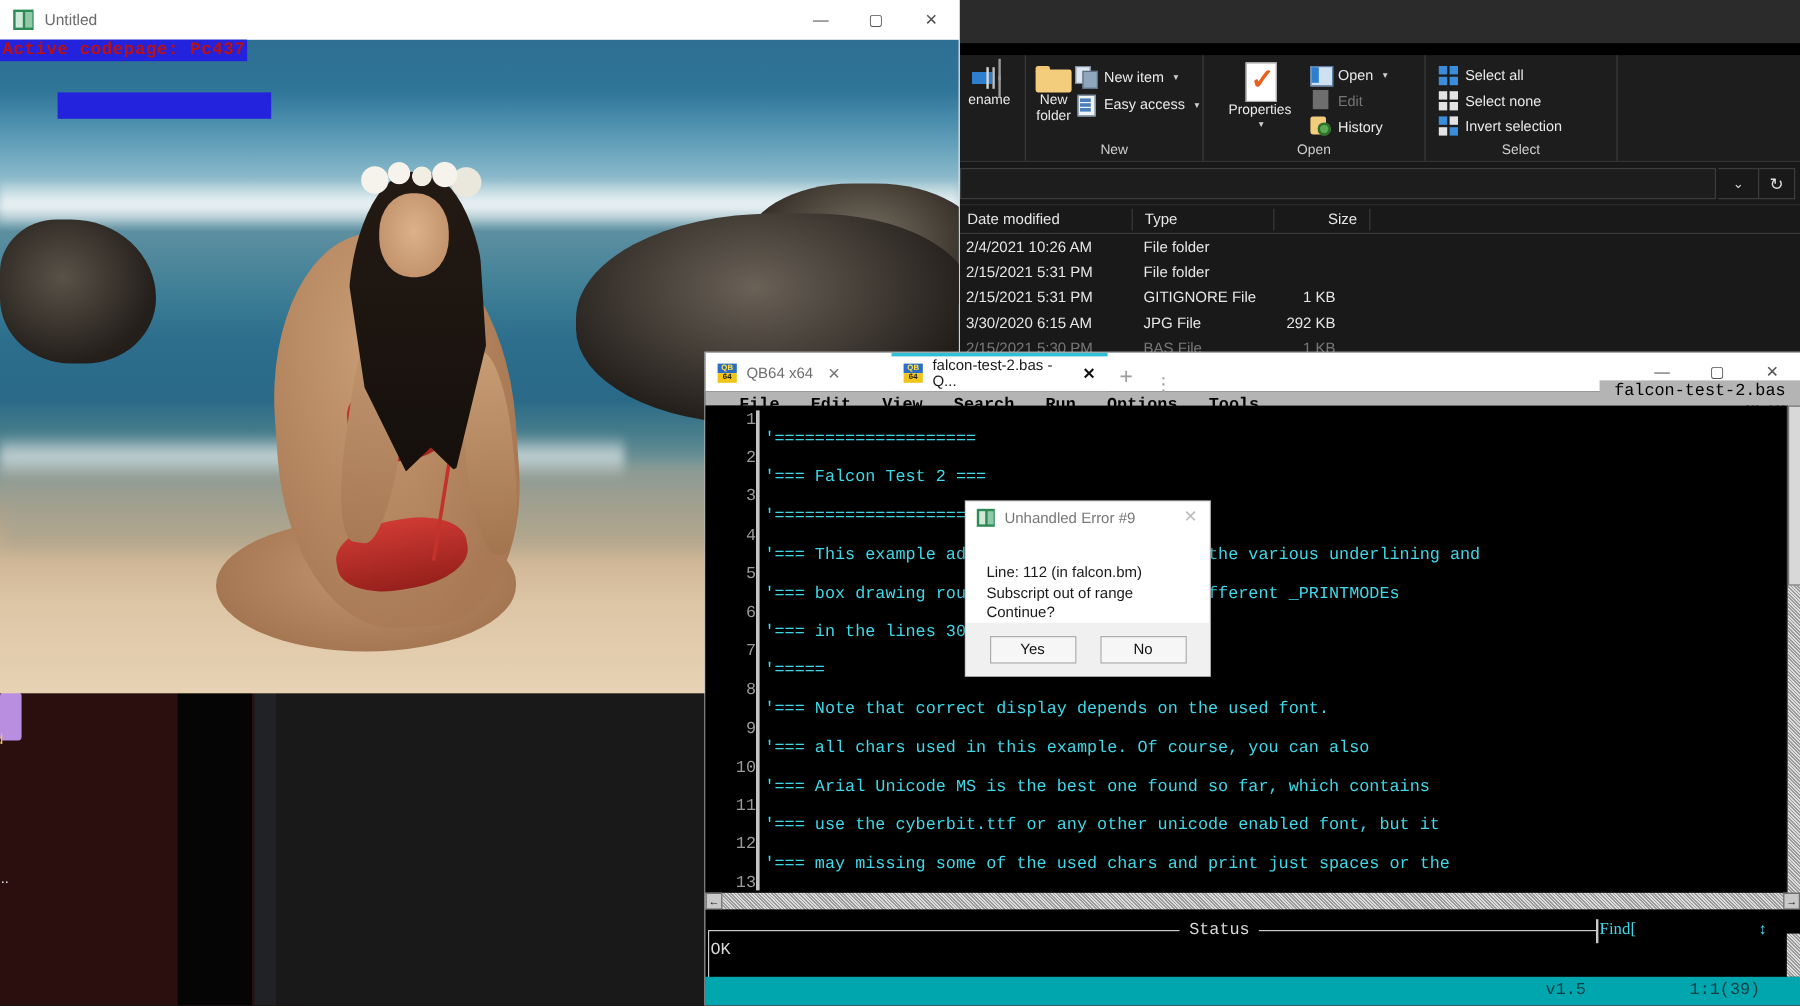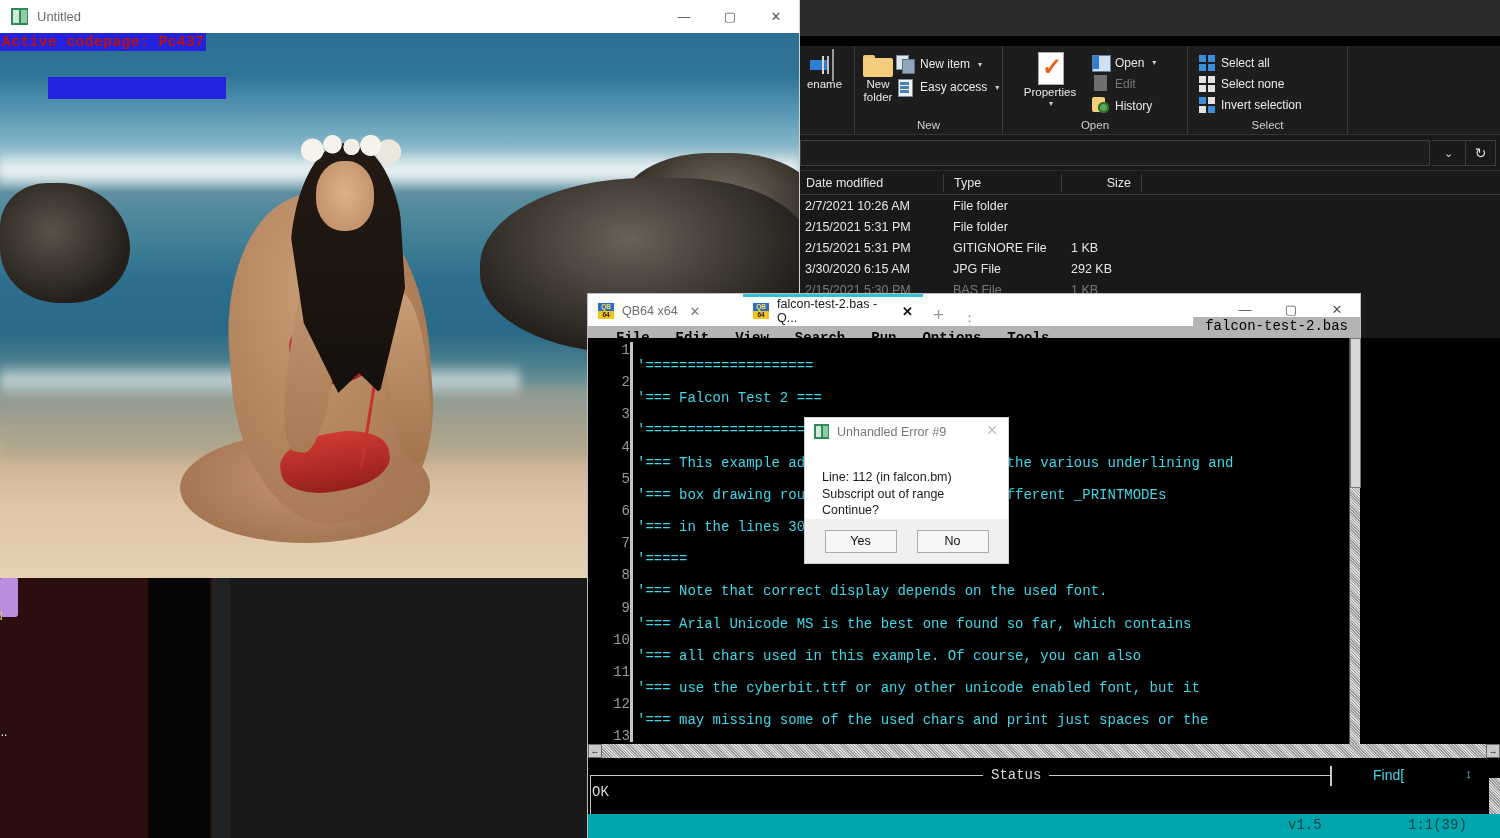--- a/index.html
+++ b/index.html
@@ -96,21 +96,21 @@
 
   
   .exp-list { position:absolute; left:565px; top:171px; width:705px; height:125px; }
   .col-head { display:flex; height:24px; align-items:center; border-bottom:1px solid #3a3a3a;
               font-size:12.5px; color:#e6e6e6;}
   .col-head div { padding-left:10px; border-left:1px solid #3a3a3a; height:18px; line-height:18px;}
   .c-date{width:148px;} .c-type{width:118px;} .c-size{width:80px; text-align:right; padding-right:10px;}
   .c-end{width:30px;}
   .row { display:flex; height:21px; align-items:center; font-size:12.5px; color:#e6e6e6;}
   .row div{ padding-left:10px;}
-  .row .c-size{ text-align:left; padding-right:28px;}
+  .row .c-size{ text-align:right; padding-right:28px;}
   .row.cut { opacity:.45; }
 
   
   .nav-pane { position:absolute; left:400px; top:578px; width:190px; height:260px;
               background:#1a1a1a; }
   .nav-item { display:flex; align-items:center; gap:7px; font-size:13px; color:#f0f0f0;
               height:26px; white-space:nowrap; overflow:hidden;}
   .nav-ic { width:17px; height:15px; position:relative; flex:0 0 auto;}
   .ic-pc::before{content:"";position:absolute;left:1px;top:0;width:15px;height:11px;background:#60a5dd;border:1px solid #3f7cab;}
   .ic-pc::after{content:"";position:absolute;left:4px;top:11px;width:9px;height:3px;background:#8fc2e8;}
@@ -203,21 +203,21 @@
             background:linear-gradient(#c79d75,#a3754f); border-radius:45%;
             transform:rotate(-6deg);}
 
   
   .cp-text { position:absolute; left:0; top:33px; background:#2323dd; color:#bb1111;
              font-family:"Liberation Mono", monospace; font-size:14.5px; font-weight:bold;
              letter-spacing:.5px; padding:1px 2px; white-space:pre; }
   .blue-bar { position:absolute; left:48px; top:77px; width:178px; height:22px; background:#2323dd; }
 
   
-  .qb64 { position:absolute; left:588px; top:294px; width:772px; height:544px;
+  .qb64 { position:absolute; left:588px; top:294px; width:912px; height:544px;
           background:#000; box-shadow:0 0 0 1px #bdbdbd; }
   .qb-tabs { height:32px; background:#fff; display:flex; align-items:flex-end; position:relative; }
   .qb-tab { display:flex; align-items:center; height:30px; padding:0 10px; gap:8px;
             font-size:12.5px; color:#6e6e6e; position:relative; }
   .qb-tab.active { color:#1a1a1a; background:#fff; }
   .qb-tab.active::before{content:"";position:absolute;left:0;right:0;top:-2px;height:3px;background:#2fc0d6;}
   .qb-ico { width:16px; height:16px; position:relative; flex:0 0 auto; }
   .qb-ico::before{content:"QB";position:absolute;left:0;top:0;width:16px;height:8px;background:#2b6cc4;
                   color:#ffe14d;font-size:6.5px;font-weight:bold;text-align:center;line-height:8px;font-family:"Liberation Sans",sans-serif;}
   .qb-ico::after {content:"64";position:absolute;left:0;top:8px;width:16px;height:8px;background:#f0c419;
@@ -254,21 +254,21 @@
              background:repeating-linear-gradient(45deg,#9b9b9b 0 1px,#dcdcdc 1px 2px);
              display:flex; justify-content:space-between; align-items:center;}
   .hs-arrow{ width:14px; height:14px; background:#c9c9c9; border:1px solid #6d6d6d;
              font-size:9px; text-align:center; line-height:12px; color:#111;}
 
   .qb-status { position:absolute; left:0; top:464px; width:912px; height:56px; background:#000; }
   .st-line { position:absolute; left:2px; top:17px; width:740px; height:1px; background:#c9c9c9;}
   .st-line2{ position:absolute; left:2px; top:17px; width:1px; height:40px; background:#c9c9c9;}
   .st-label{ position:absolute; left:395px; top:9px; background:#000; padding:0 8px;
              font-family:"Liberation Mono",monospace; font-size:14px; color:#d9d9d9;}
-  .st-find { position:absolute; left:785px; top:9px; font-family:Liberation Sans, sans-serif;
+  .st-find { position:absolute; left:745px; top:9px; font-family:Liberation Serif, serif;
              font-size:14px; color:#3fd8e8; }
   .st-findsep{position:absolute; left:742px; top:8px; width:2px; height:20px; background:#c9c9c9;}
   .st-updown{position:absolute; left:877px; top:9px; font-family:"Liberation Mono",monospace;
              font-size:13px; color:#3fd8e8;}
   .st-ok   { position:absolute; left:4px; top:26px; font-family:"Liberation Mono",monospace;
              font-size:14px; color:#d9d9d9;}
   .st-rscroll{position:absolute; right:0; top:20px; width:11px; height:36px;
              background:repeating-linear-gradient(45deg,#9b9b9b 0 1px,#dcdcdc 1px 2px);}
   .qb-bottom{ position:absolute; left:0; top:520px; width:912px; height:24px; background:#00a6ad;
               font-family:"Liberation Mono",monospace; font-size:14px; color:#0b3f44;}
@@ -418,21 +418,21 @@
     </div>
 
     <div class="exp-list">
       <div class="col-head">
         <div class="c-date">Date modified</div>
         <div class="c-type">Type</div>
         <div class="c-size">Size</div>
         <div class="c-end"></div>
       </div>
       <div class="row">
-        <div class="c-date">2/7/2021 10:26 AM</div>
+        <div class="c-date">2/4/2021 10:26 AM</div>
         <div class="c-type">File folder</div>
         <div class="c-size"></div>
       </div>
       <div class="row">
         <div class="c-date">2/15/2021 5:31 PM</div>
         <div class="c-type">File folder</div>
         <div class="c-size"></div>
       </div>
       <div class="row">
         <div class="c-date">2/15/2021 5:31 PM</div>
@@ -598,22 +598,22 @@
       <div class="ln-sep"></div>
       <div class="code-col">
 <span style="display: block;">'====================</span>
 <span style="display: block;">'=== Falcon Test 2 ===</span>
 <span style="display: block;">'====================</span>
 <span style="display: block;">'=== This example additionally demonstrates the various underlining and</span>
 <span style="display: block;">'=== box drawing routines, as well as the different _PRINTMODEs</span>
 <span style="display: block;">'=== in the lines 30-100.</span>
 <span style="display: block;">'=====</span>
 <span style="display: block;">'=== Note that correct display depends on the used font.</span>
+<span style="display: block;">'=== all chars used in this example. Of course, you can also</span>
 <span style="display: block;">'=== Arial Unicode MS is the best one found so far, which contains</span>
-<span style="display: block;">'=== all chars used in this example. Of course, you can also</span>
 <span style="display: block;">'=== use the cyberbit.ttf or any other unicode enabled font, but it</span>
 <span style="display: block;">'=== may missing some of the used chars and print just spaces or the</span>
 
 
 
 
 
 
 
 

